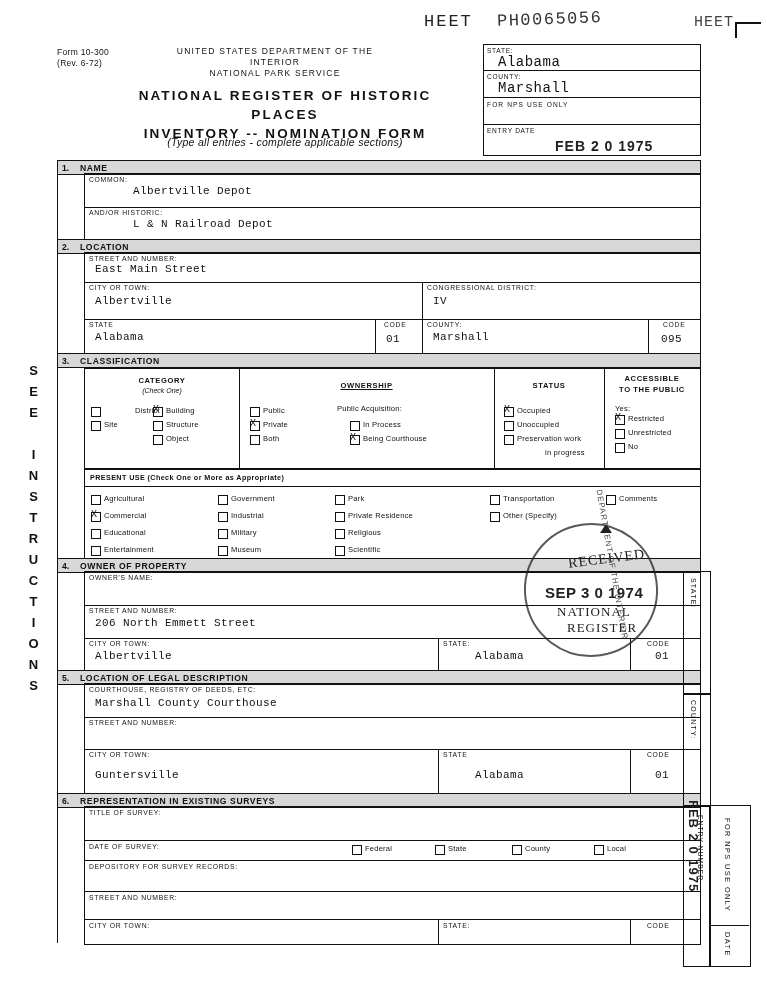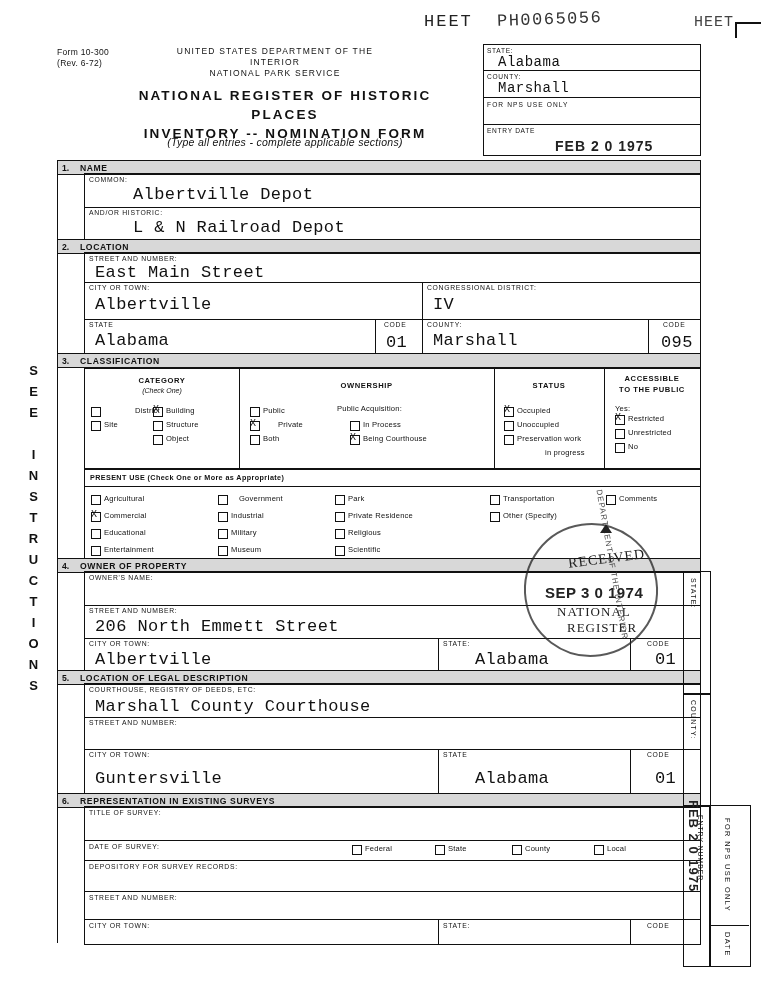--- a/index.html
+++ b/index.html
@@ -1,20 +1,20 @@
 <!DOCTYPE html>
 <html><head>
 <meta charset="utf-8">
 <style>
   html,body{margin:0;padding:0;background:#fff;}
   body{width:767px;height:1000px;position:relative;font-family:"Liberation Sans",sans-serif;color:#111;overflow:hidden;}
   .page{position:absolute;inset:0;}
 
   
-  .hand{font-family:"Liberation Mono",monospace;font-size:17px;letter-spacing:.4px;color:#111;}
+  .hand{font-family:"Liberation Mono",monospace;font-size:11px;letter-spacing:.4px;color:#111;}
   .hand-lg{font-family:"Liberation Mono",monospace;font-size:14px;letter-spacing:.5px;}
   .lbl{font-size:6.8px;letter-spacing:.7px;color:#111;text-transform:uppercase;}
   .ital{}
 
   
   #form-id{position:absolute;left:57px;top:47px;font-size:8.5px;line-height:11px;letter-spacing:.3px;}
   #dept{position:absolute;left:160px;top:46px;font-size:8.5px;line-height:11px;letter-spacing:1.2px;text-align:center;width:230px;}
 
   #main-title{position:absolute;left:120px;top:86px;width:330px;text-align:center;font-size:13.5px;font-weight:bold;letter-spacing:2.1px;line-height:19px;}
   #type-note{position:absolute;left:120px;top:136px;width:330px;text-align:center;font-size:10.5px;font-style:italic;letter-spacing:.3px;}
@@ -156,42 +156,42 @@
     <div class="t" style="left:22px;">CLASSIFICATION</div>
   </div>
 
   <div class="box" style="left:84px;top:368px;width:615px;height:100px;">
     <div class="vline" style="left:154px;top:0;height:100px;"></div>
     <div class="vline" style="left:409px;top:0;height:100px;"></div>
     <div class="vline" style="left:519px;top:0;height:100px;"></div>
 
     <div class="colhead" style="left:0;top:7px;width:154px;">CATEGORY</div>
     <div class="colsub" style="left:0;top:18px;width:154px;">(Check One)</div>
-    <div class="colhead" style="left:154px;top:12px;width:255px;">OWNERSHIP</div>
+    <div class="colhead" style="left:154px;top:12px;width:255px;text-decoration:underline;">OWNERSHIP</div>
     <div class="colhead" style="left:409px;top:12px;width:110px;">STATUS</div>
     <div class="colhead" style="left:519px;top:5px;width:96px;">ACCESSIBLE</div>
     <div class="colhead" style="left:519px;top:16px;width:96px;">TO THE PUBLIC</div>
 
     <div class="cb" style="left:6px;top:38px;"></div>
     <div class="copt" style="left:19px;top:37px;padding-left:31px;">District</div>
     <div class="cb" style="left:68px;top:38px;"></div>
     <div class="cbx" style="left:68px;top:37px;">X</div>
     <div class="copt" style="left:81px;top:37px;">Building</div>
     <div class="cb" style="left:6px;top:52px;"></div>
     <div class="copt" style="left:19px;top:51px;">Site</div>
     <div class="cb" style="left:68px;top:52px;"></div>
     <div class="copt" style="left:81px;top:51px;">Structure</div>
     <div class="cb" style="left:68px;top:66px;"></div>
     <div class="copt" style="left:81px;top:65px;">Object</div>
 
     <div class="cb" style="left:165px;top:38px;"></div>
     <div class="copt" style="left:178px;top:37px;">Public</div>
     <div class="cb" style="left:165px;top:52px;"></div>
     <div class="cbx" style="left:165px;top:51px;">X</div>
-    <div class="copt" style="left:178px;top:51px;margin-left:15px;">Private</div>
+    <div class="copt" style="left:178px;top:51px;">Private</div>
     <div class="cb" style="left:165px;top:66px;"></div>
     <div class="copt" style="left:178px;top:65px;">Both</div>
 
     <div class="copt" style="left:252px;top:35px;">Public Acquisition:</div>
     <div class="cb" style="left:265px;top:52px;"></div>
     <div class="copt" style="left:278px;top:51px;">In Process</div>
     <div class="cb" style="left:265px;top:66px;"></div>
     <div class="cbx" style="left:265px;top:65px;">X</div>
     <div class="copt" style="left:278px;top:65px;">Being Courthouse</div>
 
@@ -222,21 +222,21 @@
     <div class="copt" style="left:19px;top:25px;">Agricultural</div>
     <div class="cb" style="left:6px;top:43px;"></div>
     <div class="cbx" style="left:6px;top:42px;">X</div>
     <div class="copt" style="left:19px;top:42px;">Commercial</div>
     <div class="cb" style="left:6px;top:60px;"></div>
     <div class="copt" style="left:19px;top:59px;">Educational</div>
     <div class="cb" style="left:6px;top:77px;"></div>
     <div class="copt" style="left:19px;top:76px;">Entertainment</div>
 
     <div class="cb" style="left:133px;top:26px;"></div>
-    <div class="copt" style="left:154px;top:25px;">Government</div>
+    <div class="copt" style="left:146px;top:25px;">Government</div>
     <div class="cb" style="left:133px;top:43px;"></div>
     <div class="copt" style="left:146px;top:42px;">Industrial</div>
     <div class="cb" style="left:133px;top:60px;"></div>
     <div class="copt" style="left:146px;top:59px;">Military</div>
     <div class="cb" style="left:133px;top:77px;"></div>
     <div class="copt" style="left:146px;top:76px;">Museum</div>
 
     <div class="cb" style="left:250px;top:26px;"></div>
     <div class="copt" style="left:263px;top:25px;">Park</div>
     <div class="cb" style="left:250px;top:43px;"></div>

